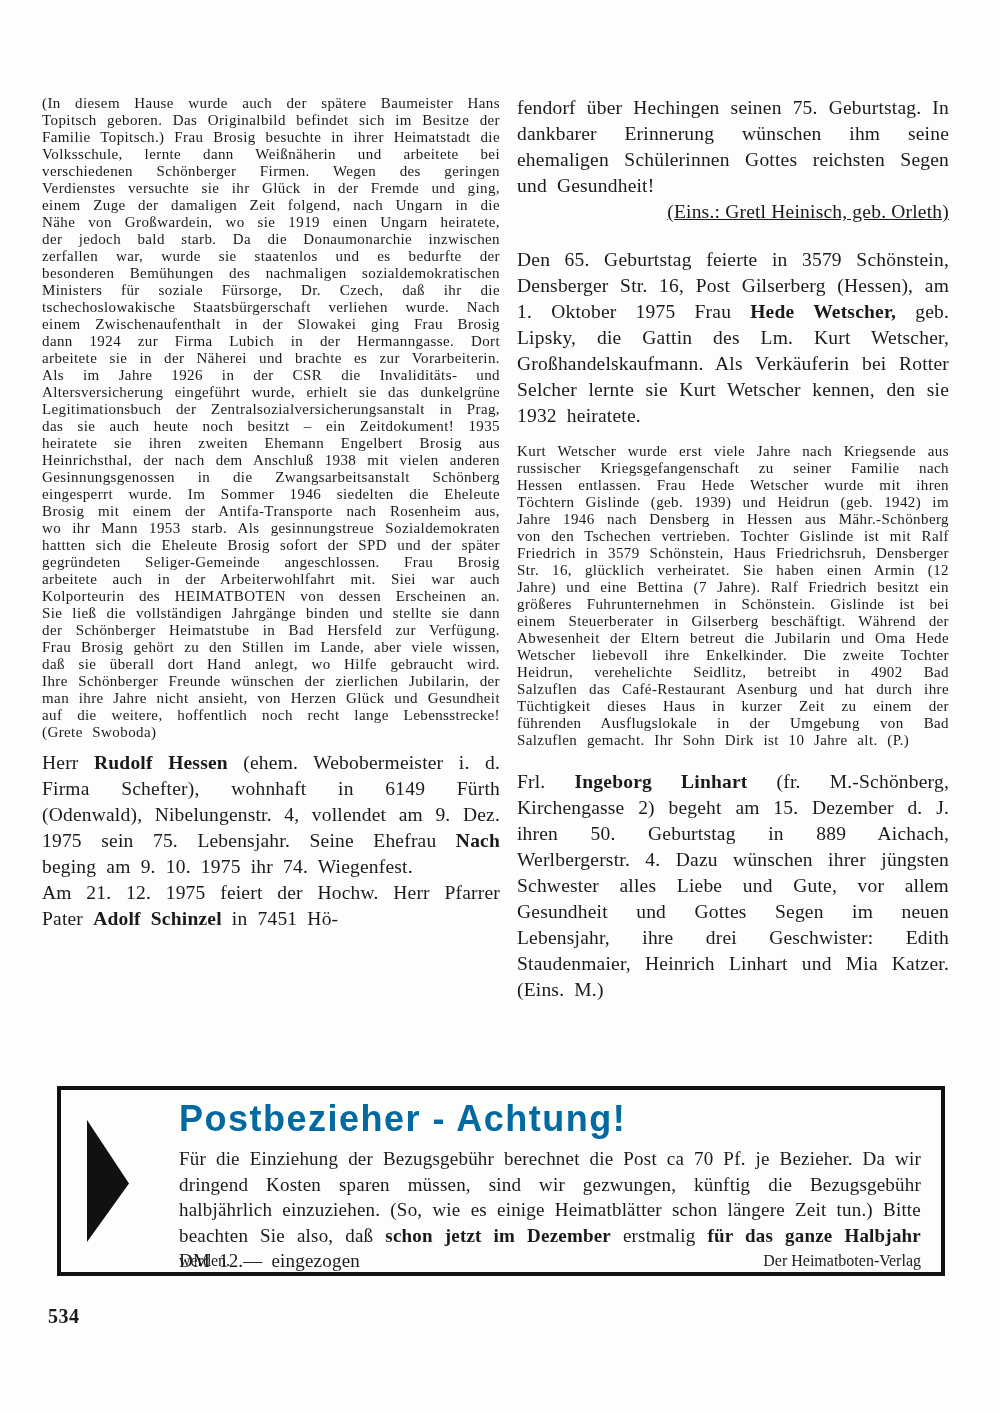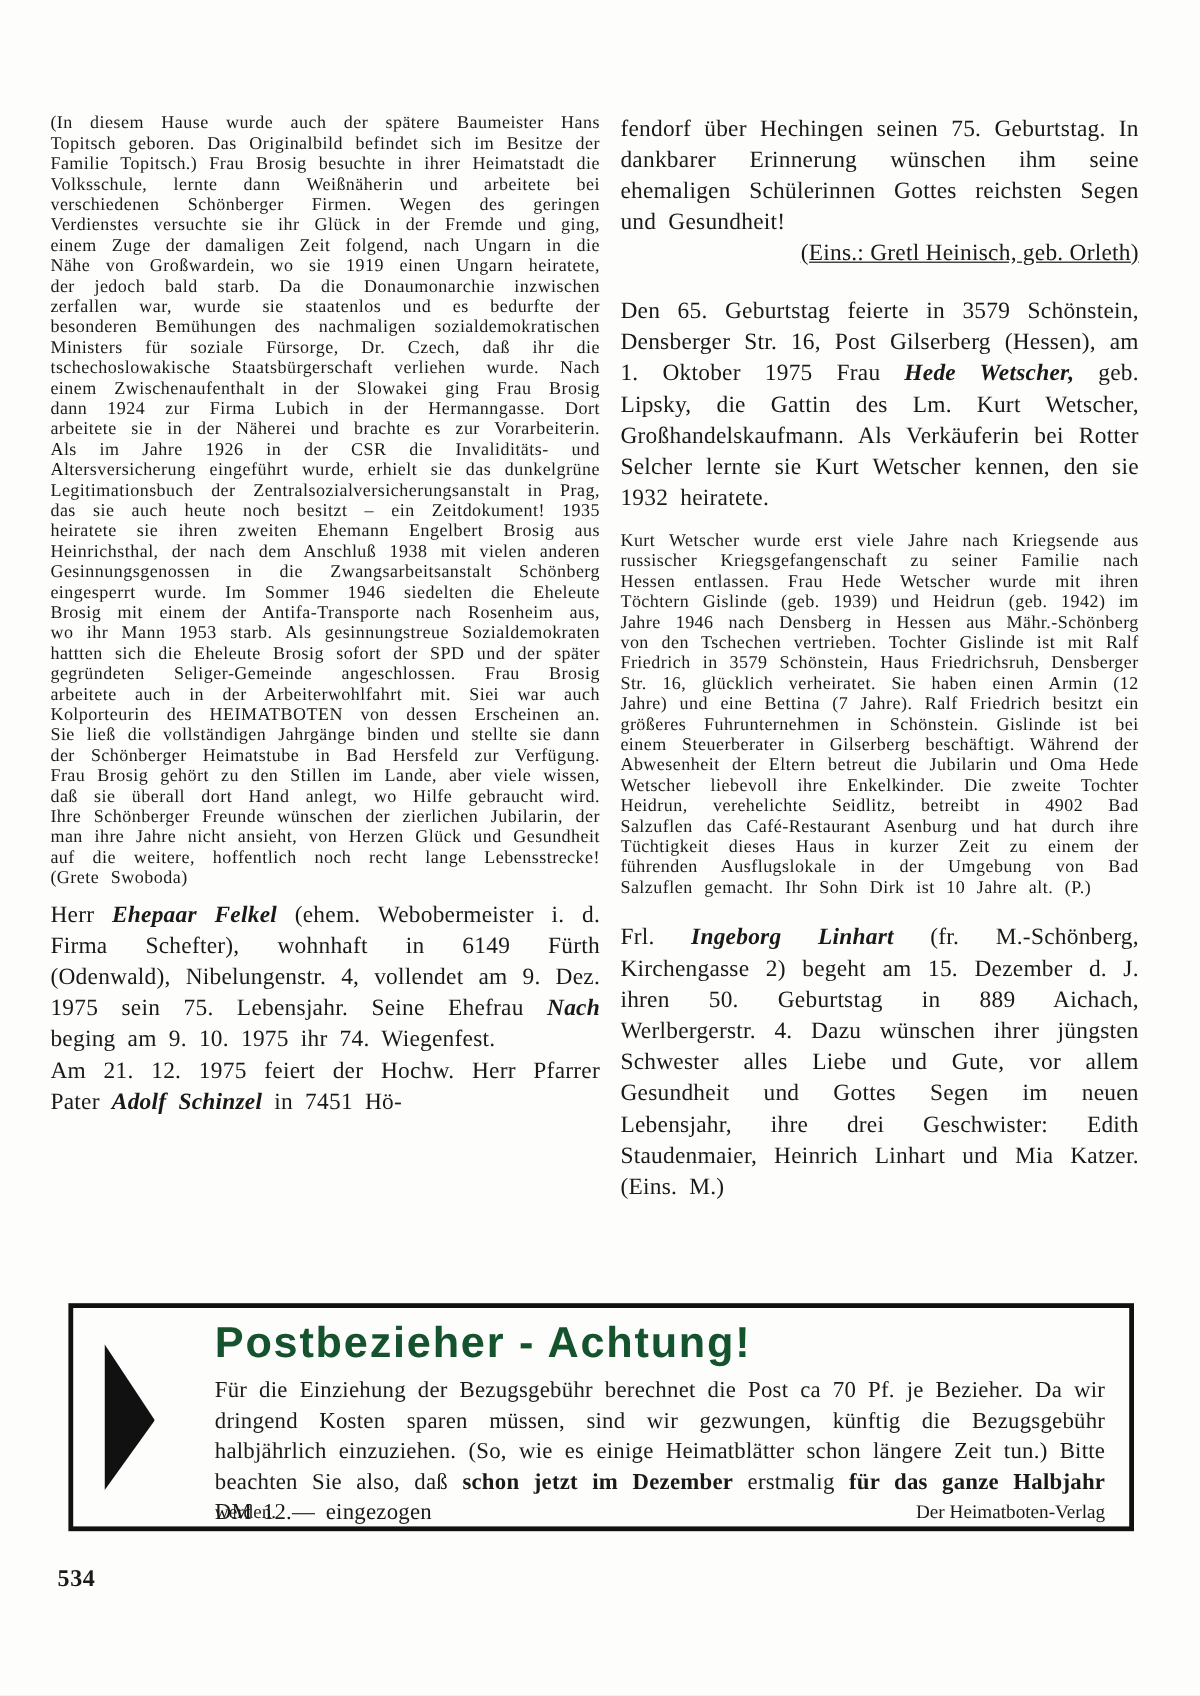--- a/index.html
+++ b/index.html
@@ -30,21 +30,21 @@
     word-spacing: 5.5px;
     letter-spacing: 0.4px;
   }
   .para-large {
     font-size: 19.5px;
     line-height: 26px;
     text-align: justify;
     word-spacing: 5px;
     letter-spacing: 0.2px;
   }
-  .para-large b, .para-small b { font-weight: 700; font-style: italic; }
+  .para-large b, .para-small b { font-weight: 700; }
 
   .mb-sm { margin-bottom: 9px; }
   .mb-md { margin-bottom: 14px; }
   .mb-lg { margin-bottom: 20px; }
 
   .signature-right {
     font-size: 19.5px;
     line-height: 26px;
     text-align: right;
     letter-spacing: 0.2px;
@@ -71,21 +71,21 @@
     clip-path: polygon(0 0, 100% 52%, 0 100%);
   }
   .notice-title {
     position: absolute;
     left: 118px;
     top: 8px;
     font-family: "Liberation Sans", "DejaVu Sans", sans-serif;
     font-weight: 900;
     font-size: 36px;
     letter-spacing: 1.5px;
-    color: #14532d;
+    color: #0369a1;
     white-space: nowrap;
   }
   .notice-body {
     position: absolute;
     left: 118px;
     top: 56px;
     width: 742px;
     font-size: 19px;
     line-height: 25.5px;
     text-align: justify;
@@ -116,21 +116,21 @@
 </head>
 <body>
 
 <div class="page">
 
   <div class="col col-left">
     <p class="para-small mb-sm">
       <span>(In diesem Hause wurde auch der spätere Baumeister Hans Topitsch geboren. Das Originalbild befindet sich im Besitze der Familie Topitsch.) Frau Brosig besuchte in ihrer Heimatstadt die Volksschule, lernte dann Weißnäherin und arbeitete bei verschiedenen Schönberger Firmen. Wegen des geringen Verdienstes versuchte sie ihr Glück in der Fremde und ging, einem Zuge der damaligen Zeit folgend, nach Ungarn in die Nähe von Großwardein, wo sie 1919 einen Ungarn heiratete, der jedoch bald starb. Da die Donaumonarchie inzwischen zerfallen war, wurde sie staatenlos und es bedurfte der besonderen Bemühungen des nachmaligen sozialdemokratischen Ministers für soziale Fürsorge, Dr. Czech, daß ihr die tschechoslowakische Staatsbürgerschaft verliehen wurde. Nach einem Zwischenaufenthalt in der Slowakei ging Frau Brosig dann 1924 zur Firma Lubich in der Hermanngasse. Dort arbeitete sie in der Näherei und brachte es zur Vorarbeiterin. Als im Jahre 1926 in der CSR die Invaliditäts- und Altersversicherung eingeführt wurde, erhielt sie das dunkelgrüne Legitimationsbuch der Zentralsozialversicherungsanstalt in Prag, das sie auch heute noch besitzt – ein Zeitdokument! 1935 heiratete sie ihren zweiten Ehemann Engelbert Brosig aus Heinrichsthal, der nach dem Anschluß 1938 mit vielen anderen Gesinnungsgenossen in die Zwangsarbeitsanstalt Schönberg eingesperrt wurde. Im Sommer 1946 siedelten die Eheleute Brosig mit einem der Antifa-Transporte nach Rosenheim aus, wo ihr Mann 1953 starb. Als gesinnungstreue Sozialdemokraten hattten sich die Eheleute Brosig sofort der SPD und der später gegründeten Seliger-Gemeinde angeschlossen. Frau Brosig arbeitete auch in der Arbeiterwohlfahrt mit. Siei war auch Kolporteurin des HEIMATBOTEN von dessen Erscheinen an. Sie ließ die vollständigen Jahrgänge binden und stellte sie dann der Schönberger Heimatstube in Bad Hersfeld zur Verfügung. Frau Brosig gehört zu den Stillen im Lande, aber viele wissen, daß sie überall dort Hand anlegt, wo Hilfe gebraucht wird. Ihre Schönberger Freunde wünschen der zierlichen Jubilarin, der man ihre Jahre nicht ansieht, von Herzen Glück und Gesundheit auf die weitere, hoffentlich noch recht lange Lebensstrecke! (Grete Swoboda)</span>
     </p>
     <p class="para-large">
-      <span>Herr </span><b>Ehepaar Felkel</b><span> (ehem. Webobermeister i. d. Firma Schefter), wohnhaft in 6149 Fürth (Odenwald), Nibelungenstr. 4, vollendet am 9. Dez. 1975 sein 75. Lebensjahr. Seine Ehefrau </span><b>Nach</b><span> beging am 9. 10. 1975 ihr 74. Wiegenfest.</span>
+      <span>Herr </span><b>Rudolf Hessen</b><span> (ehem. Webobermeister i. d. Firma Schefter), wohnhaft in 6149 Fürth (Odenwald), Nibelungenstr. 4, vollendet am 9. Dez. 1975 sein 75. Lebensjahr. Seine Ehefrau </span><b>Nach</b><span> beging am 9. 10. 1975 ihr 74. Wiegenfest.</span>
     </p>
     <p class="para-large">
       <span>Am 21. 12. 1975 feiert der Hochw. Herr Pfarrer Pater </span><b>Adolf Schinzel</b><span> in 7451 Hö-</span>
     </p>
   </div>
 
   <div class="col col-right">
     <p class="para-large">
       <span>fendorf über Hechingen seinen 75. Geburtstag. In dankbarer Erinnerung wünschen ihm seine ehemaligen Schülerinnen Gottes reichsten Segen und Gesundheit!</span>
     </p>

